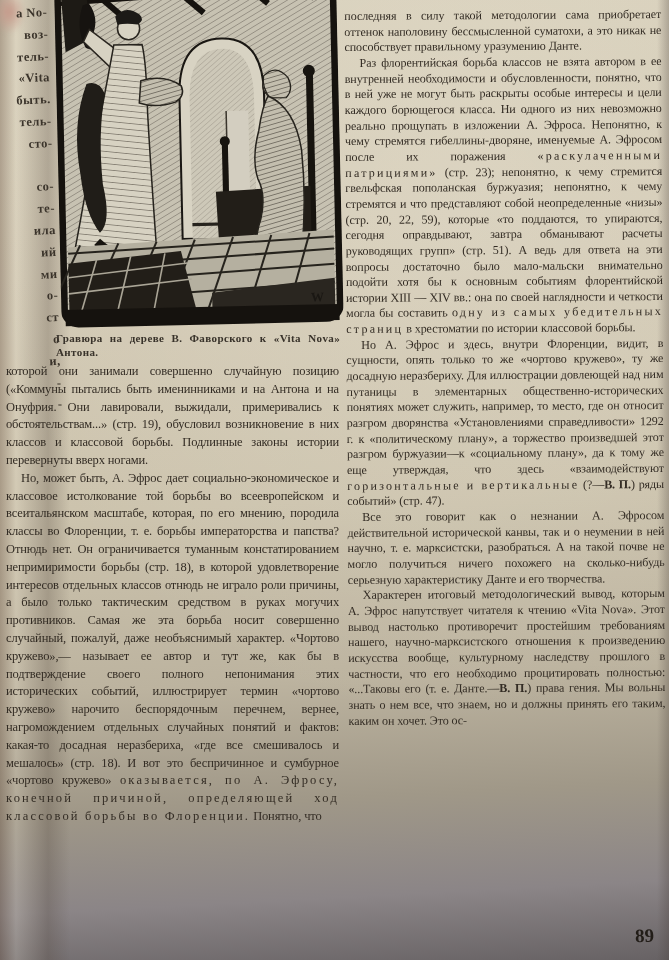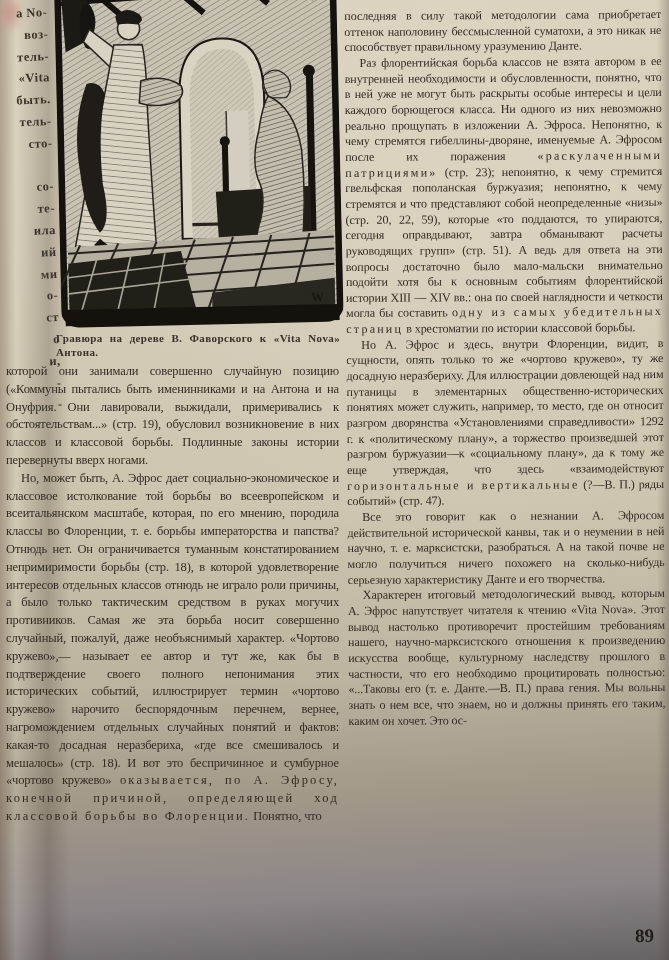--- a/index.html
+++ b/index.html
@@ -51,21 +51,21 @@
     font-size:12.5px;line-height:17.8px;letter-spacing:-0.15px;
   }
   .col-right{
     left:347px;top:8px;width:317px;height:918px;
     font-size:12.1px;line-height:15.65px;letter-spacing:-0.1px;
     transform:rotate(-0.35deg);
   }
   .para{margin:0;}
   .para.indent{text-indent:15px;}
   .sp{letter-spacing:2.2px;}
-  .b{font-weight:normal;}
+  .b{font-weight:bold;}
   .page-number{
     position:absolute;right:15px;bottom:13px;
     font-size:19px;font-weight:bold;color:#221d18;transform:rotate(-2deg);
   }
 </style>
 </head>
 <body>
 
 <div class="photo">
   <div class="gutter-shadow"></div>

